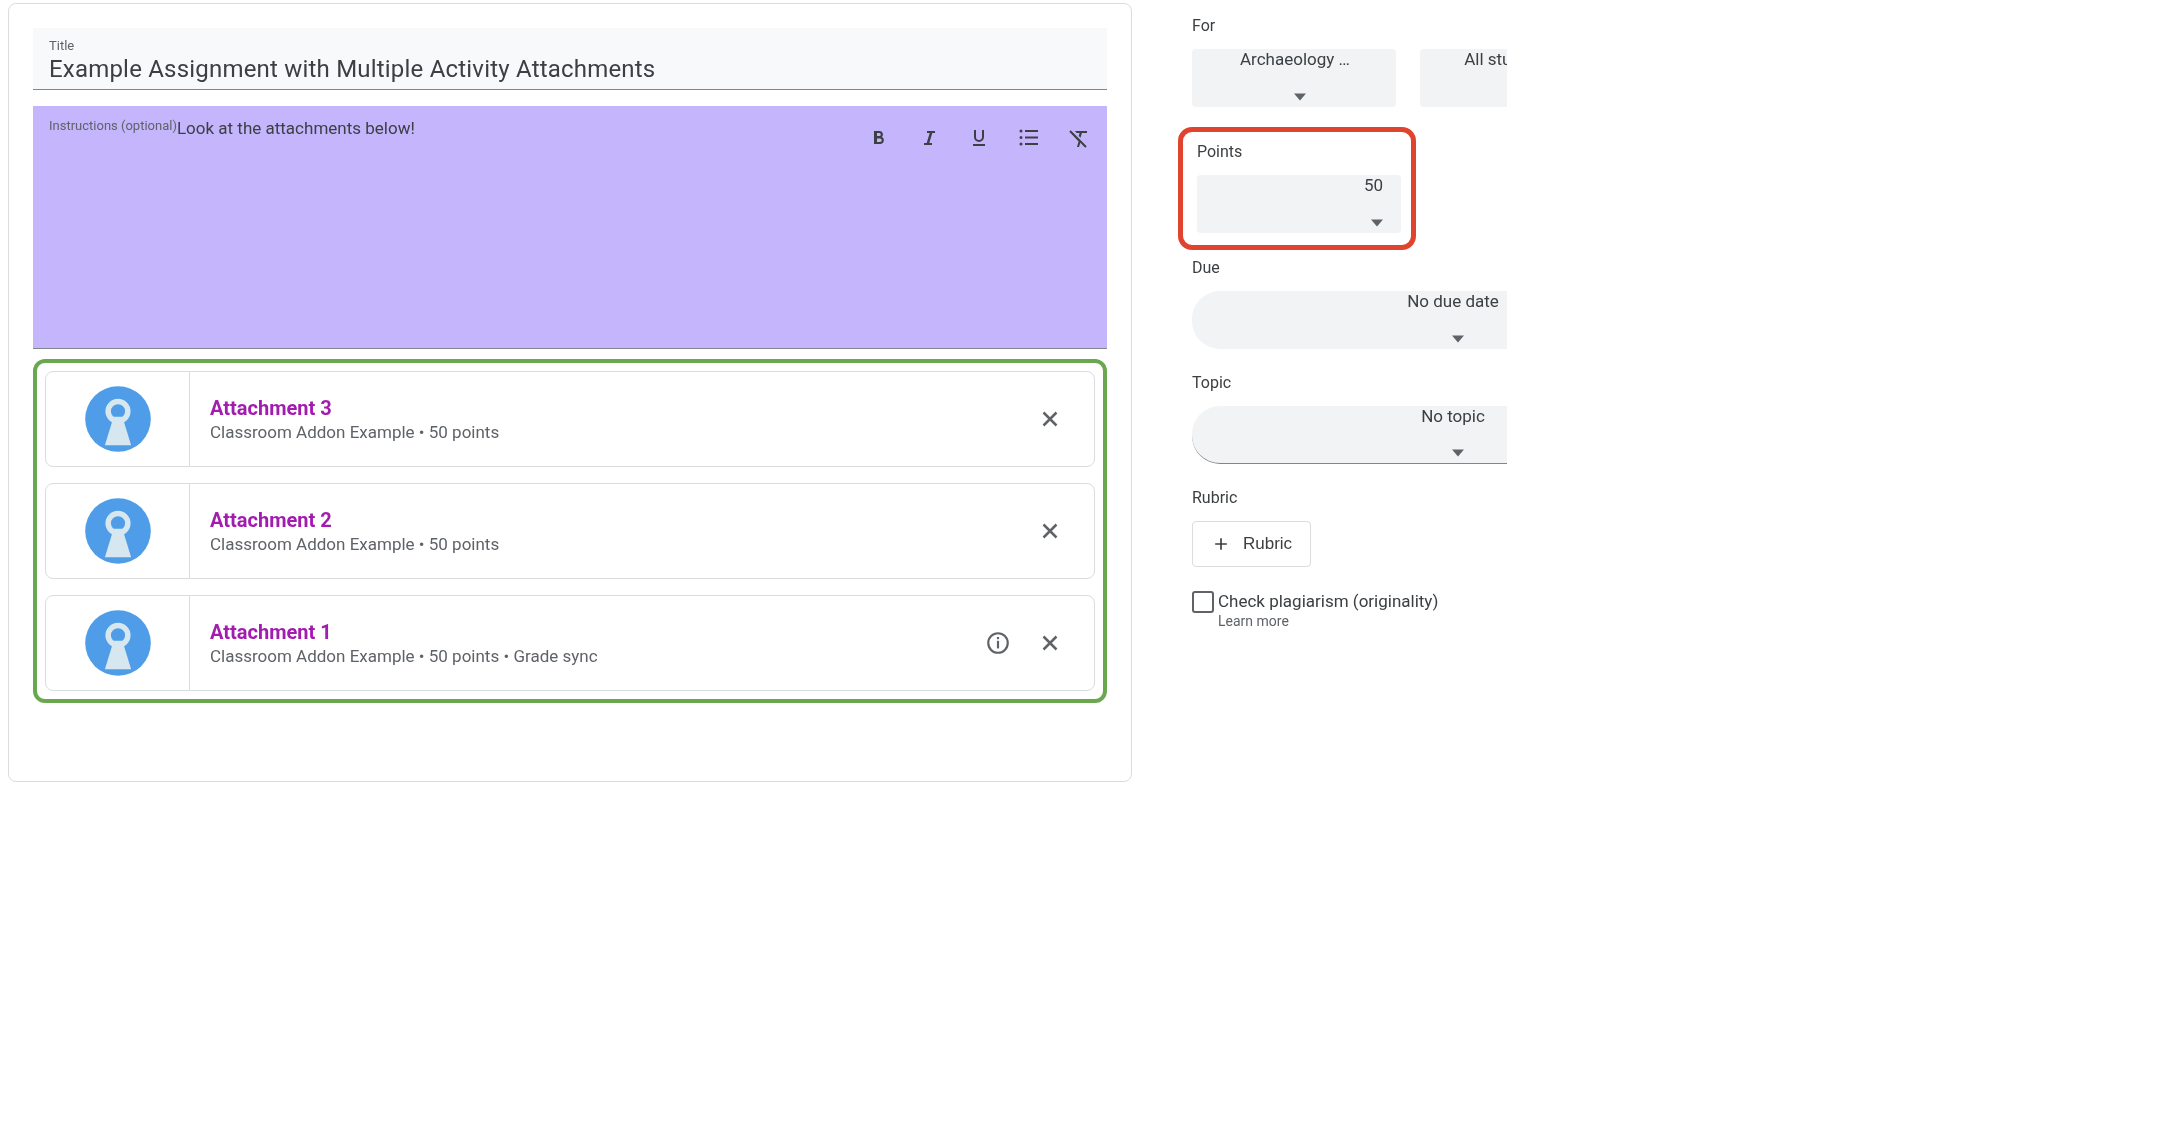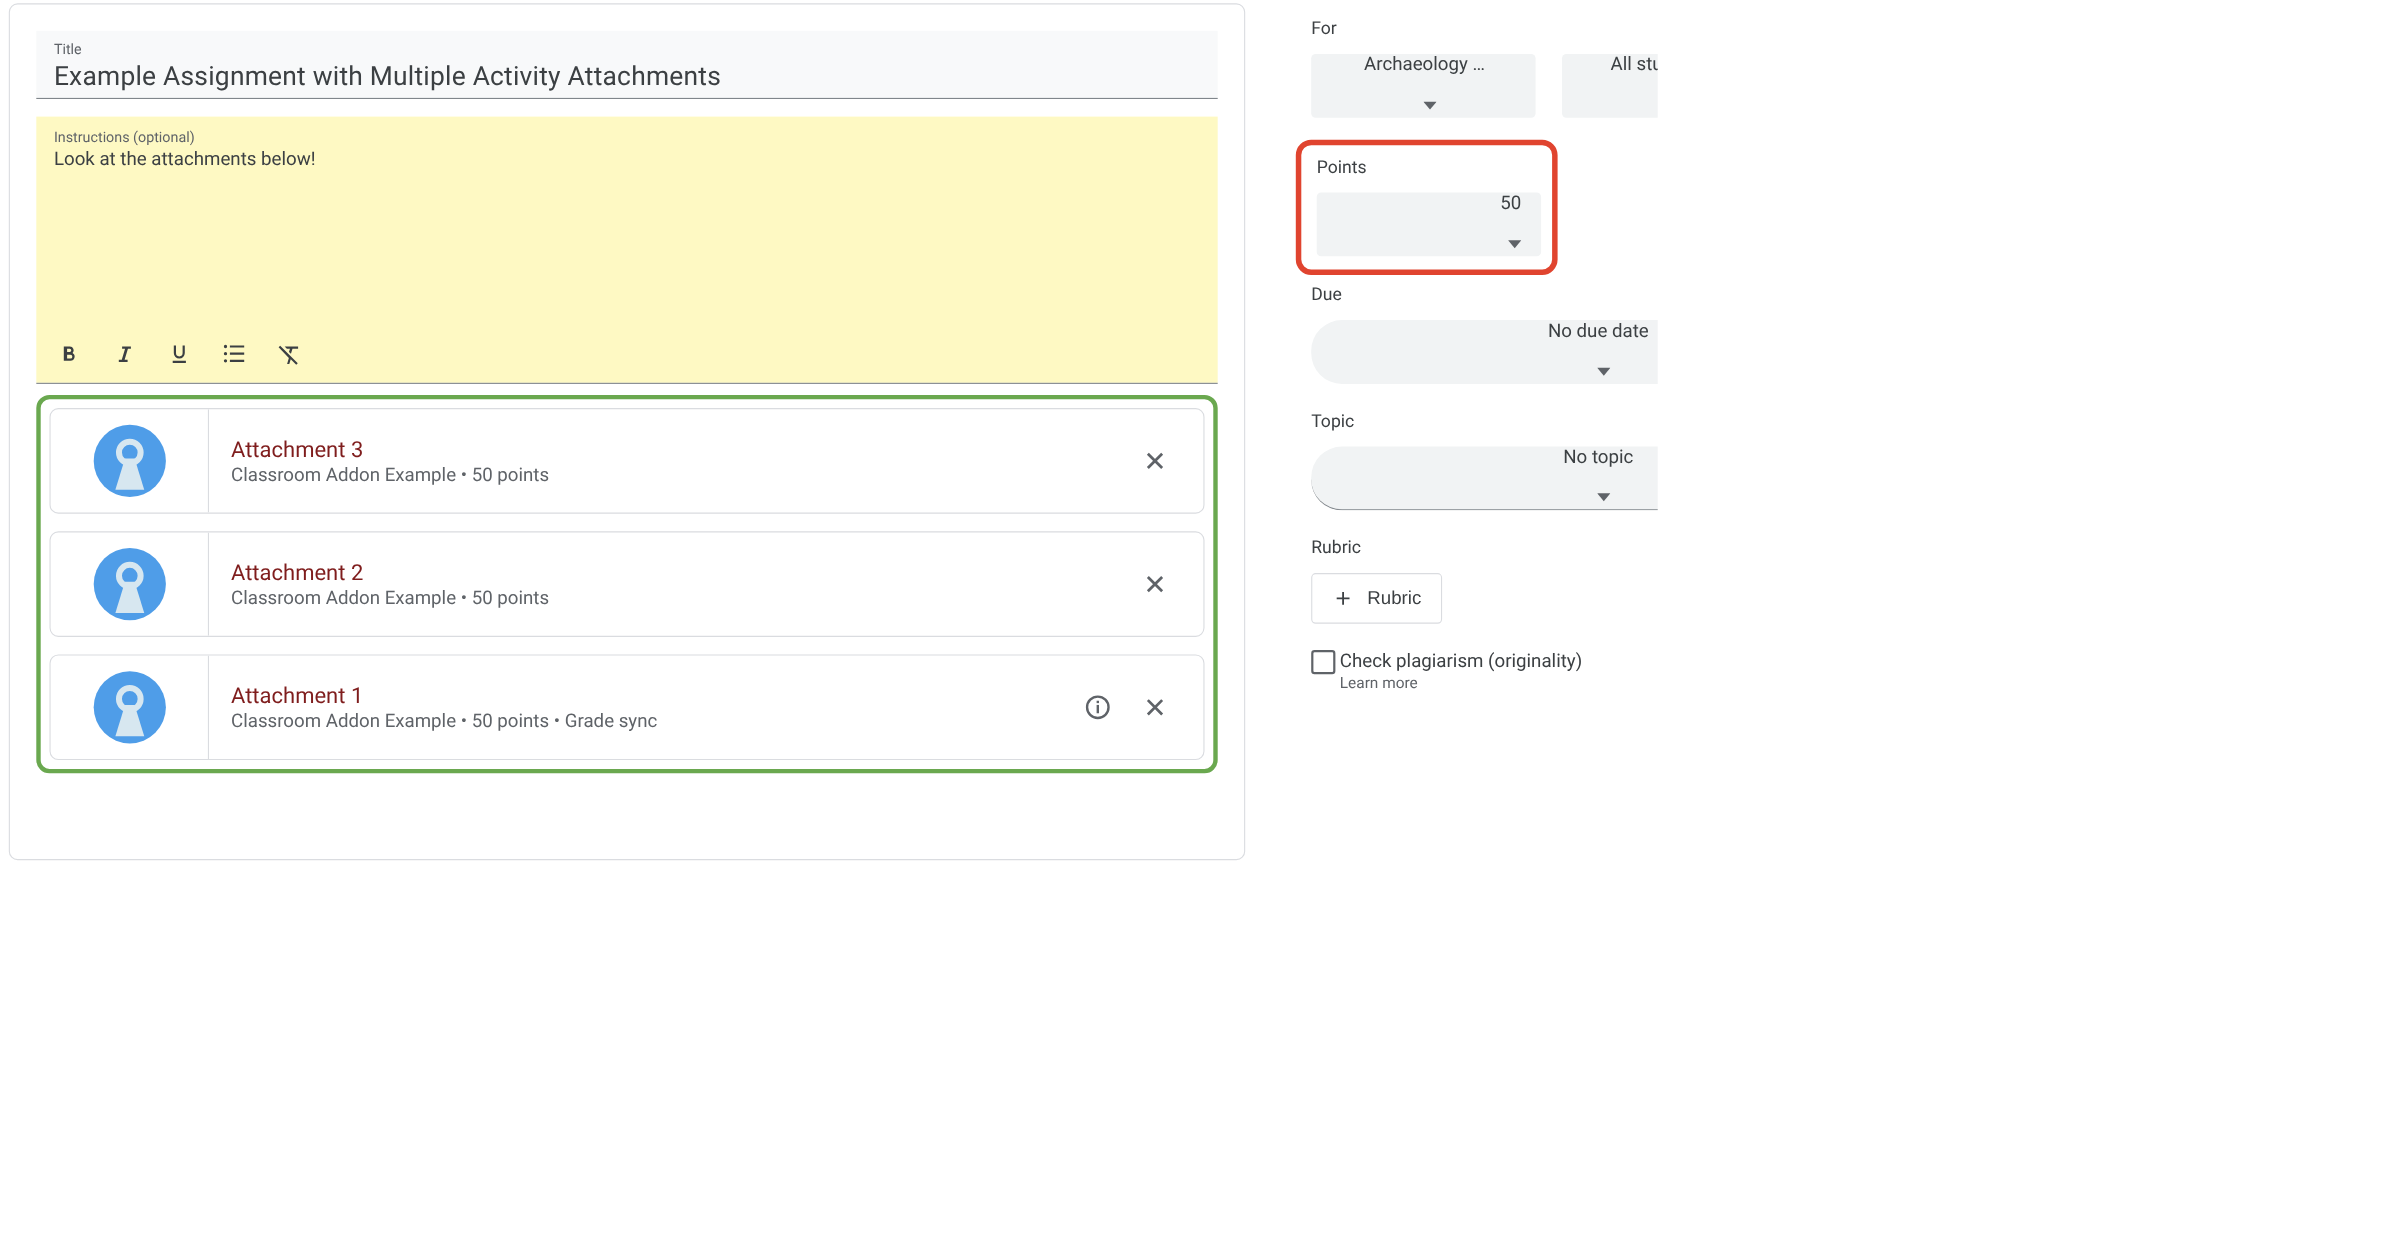--- a/index.html
+++ b/index.html
@@ -46,24 +46,24 @@
     margin-bottom: 2px;
   }
   .title-value {
     font-size: 24px;
     color: #3c4043;
     letter-spacing: .2px;
   }
 
   
   .instr-field {
-    background: #fef9c3;
+    background: #c4b5fd;
     padding: 12px 16px 6px 16px;
     display: flex;
-    flex-direction: column;
+    flex-direction: row;
     height: 242px;
   }
   .instr-label {
     font-size: 13px;
     color: #5f6368;
     margin-bottom: 2px;
   }
   .instr-value {
     font-size: 17px;
     color: #3c4043;
@@ -116,22 +116,22 @@
     align-items: center;
     justify-content: center;
   }
   .att-icon-cell svg { width: 70px; height: 70px; }
   .att-body {
     flex: 1;
     padding-left: 20px;
   }
   .att-title {
     font-size: 20px;
-    color: #7f1d1d;
-    font-weight: 400;
+    color: #a21caf;
+    font-weight: 700;
     margin-bottom: 2px;
   }
   .att-sub {
     font-size: 17px;
     color: #5f6368;
   }
   .att-actions {
     display: flex;
     align-items: center;
     gap: 20px;

